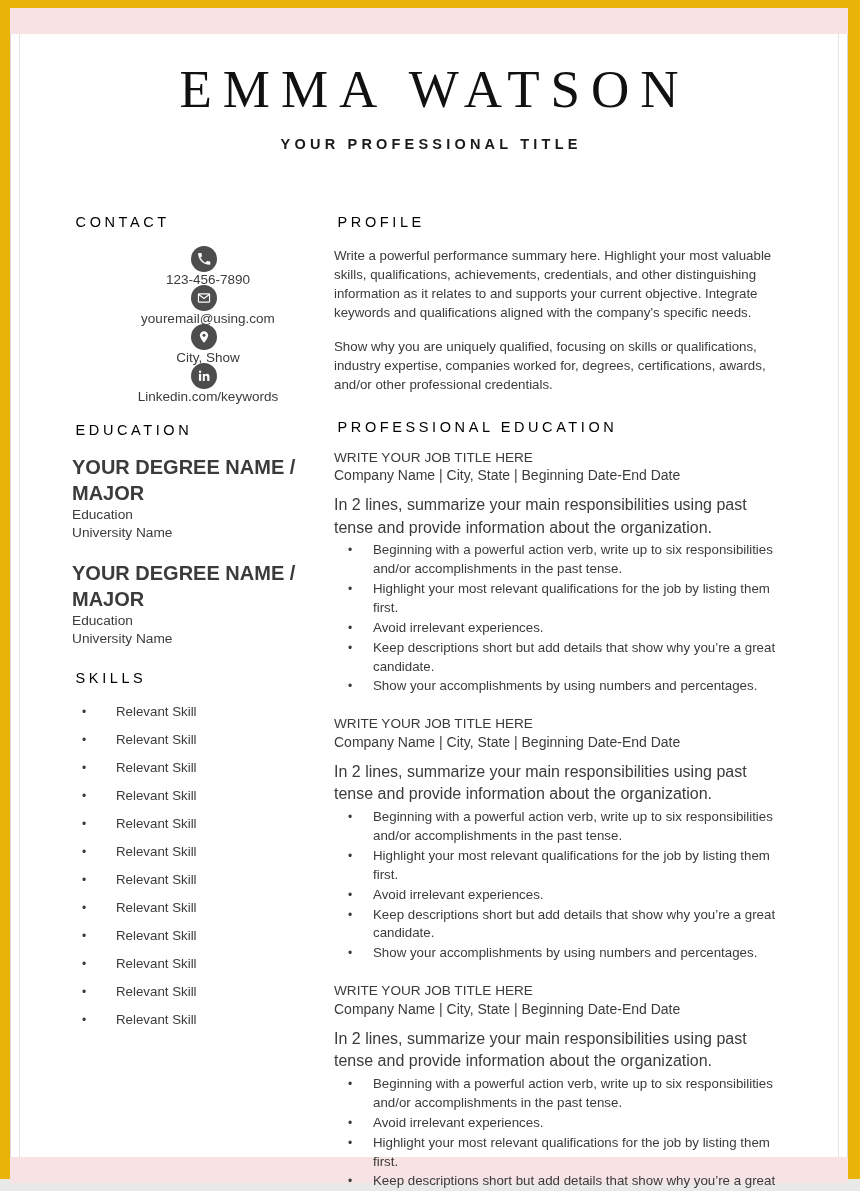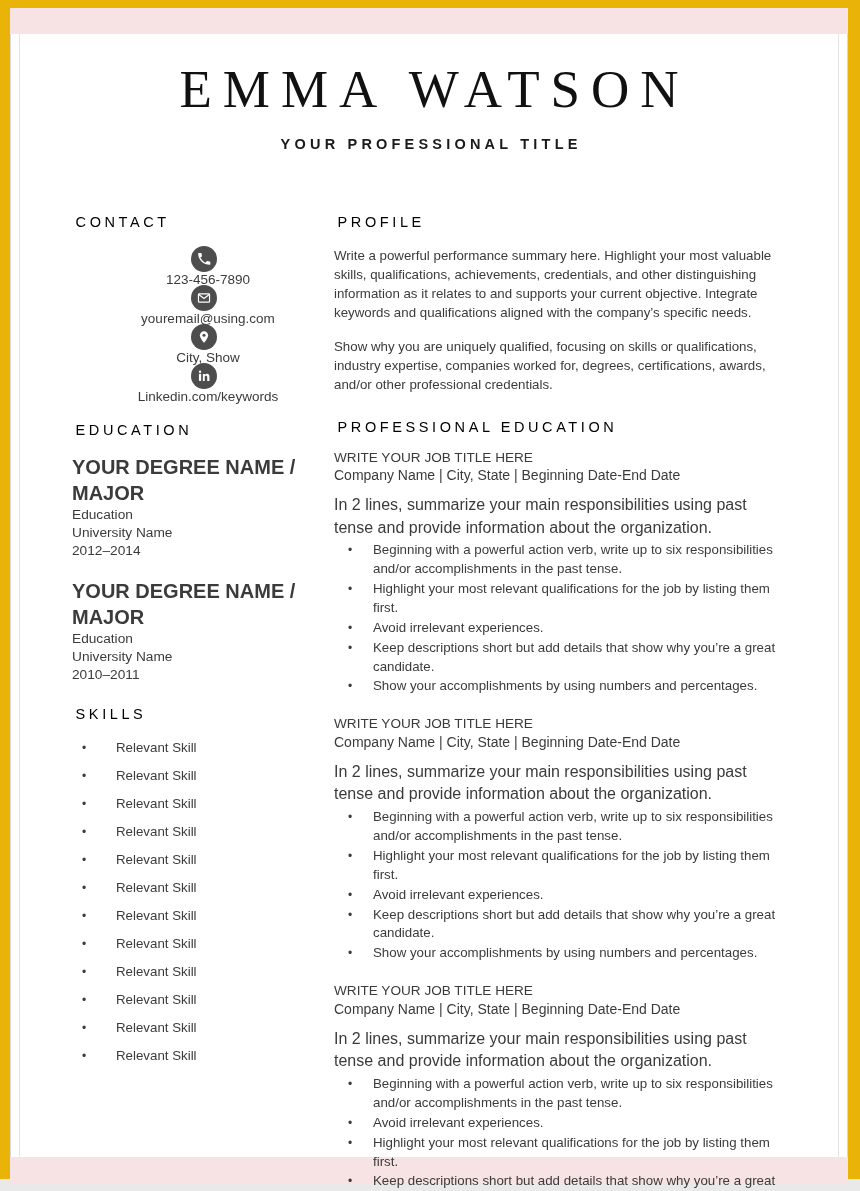--- a/index.html
+++ b/index.html
@@ -277,28 +277,26 @@
           </div>
 
           <div class="edu-block">
             <div class="section-title">EDUCATION</div>
             <div style="margin-top:16px;">
 
               <div class="edu-entry">
                 <div class="edu-degree">YOUR DEGREE NAME / MAJOR</div>
                 <div class="edu-line">Education</div>
                 <div class="edu-line">University Name</div>
-                <div class="edu-line">2012–2014</div>
               </div>
 
               <div class="edu-entry">
                 <div class="edu-degree">YOUR DEGREE NAME / MAJOR</div>
                 <div class="edu-line">Education</div>
                 <div class="edu-line">University Name</div>
-                <div class="edu-line">2010–2011</div>
               </div>
 
             </div>
           </div>
 
           <div class="skills-block">
             <div class="section-title">SKILLS</div>
             <div class="skills-list">
               <div class="skill-row">
                   <span class="skill-bullet">•</span>

